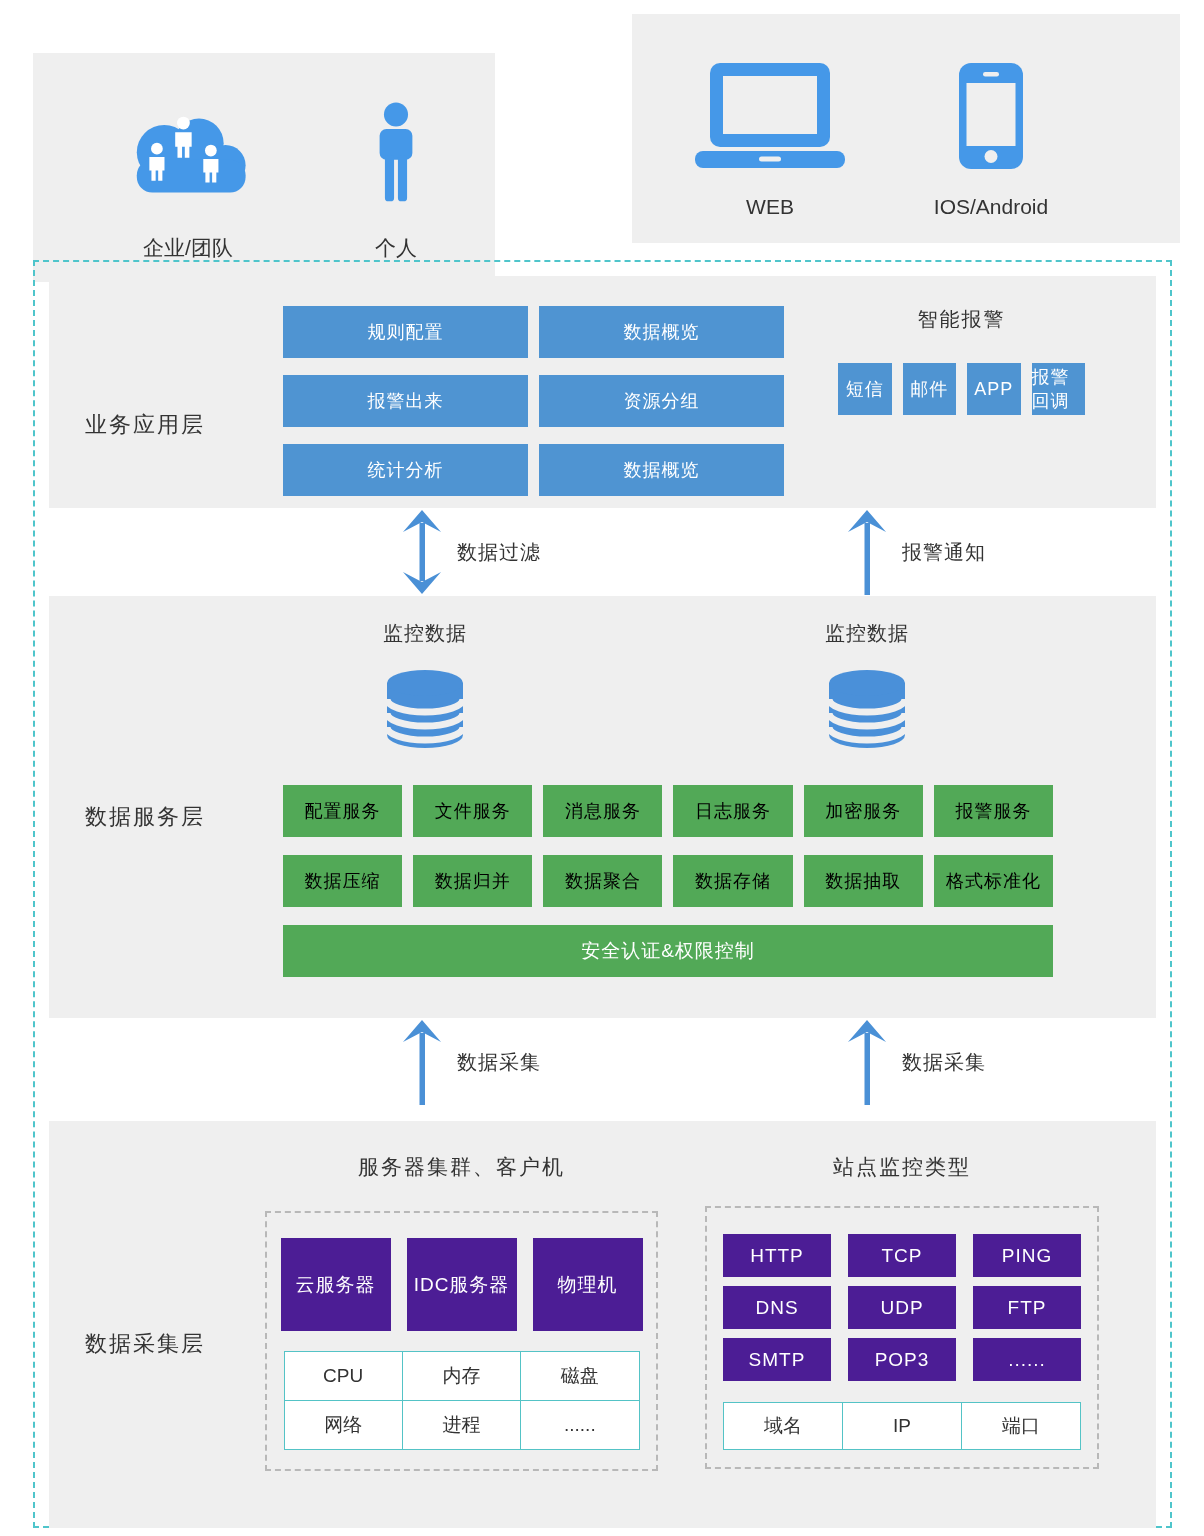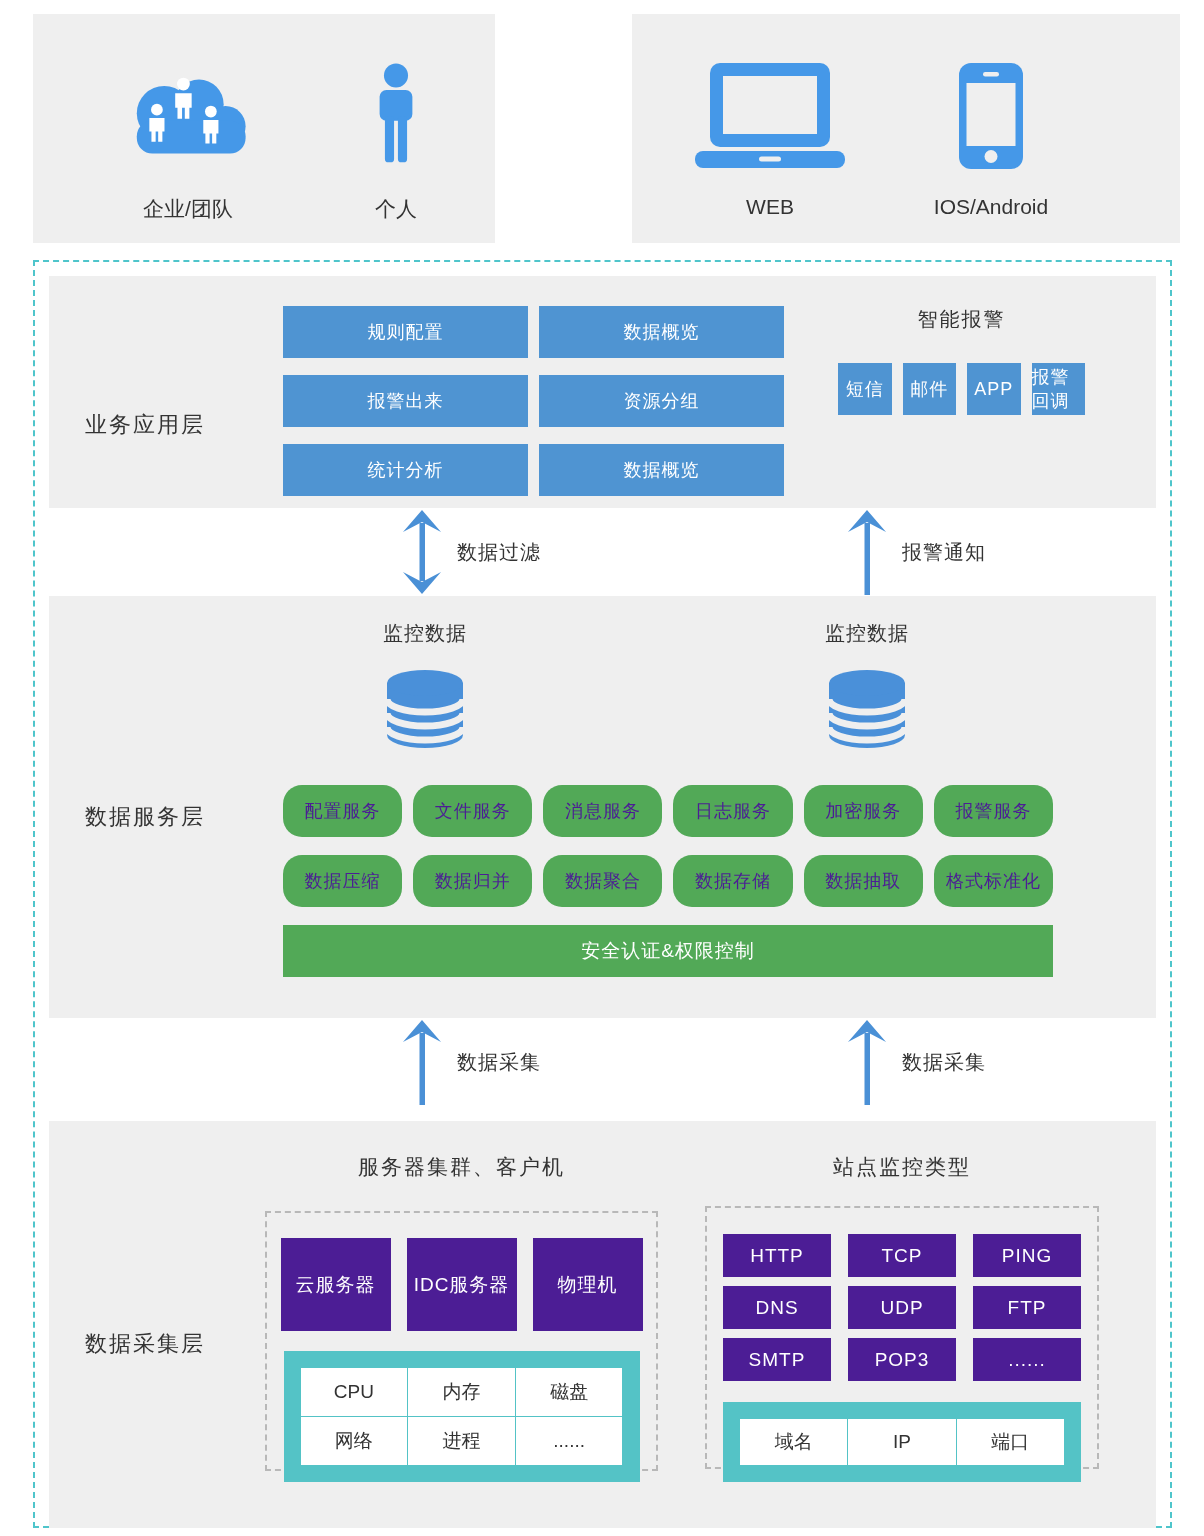--- a/index.html
+++ b/index.html
@@ -7,21 +7,21 @@
     width: 1204px; height: 1536px;
     background: #ffffff;
     font-family: "Liberation Sans", "DejaVu Sans", sans-serif;
     color: #333;
     position: relative;
     overflow: hidden;
   }
   
   .top-row { position: absolute; top: 14px; left: 0; width: 1204px; height: 229px; }
   .top-box { position: absolute; top: 0; height: 229px; background: #efefef; }
-  .top-box.users   { left: 33px;  width: 462px; }
+  .top-box.users   { left: 33px;  width: 462px; margin-top: 39px; }
   .top-box.clients { left: 632px; width: 548px; }
   .top-item { position: absolute; text-align: center; }
   .top-item .icon-slot { height: 112px; display: flex; align-items: flex-end; justify-content: center; }
   .top-item .top-label { margin-top: 26px; font-size: 21px; color: #333; }
   .item-cloud  { left: 85px;  top: 43px; width: 140px; }
   .item-person { left: 303px; top: 43px; width: 120px; }
   .item-laptop { left: 58px;  top: 43px; width: 160px; }
   .item-phone  { left: 289px; top: 43px; width: 140px; }
 
   
@@ -61,23 +61,23 @@
   .db-group { position: absolute; top: 24px; width: 170px; text-align: center; }
   .db-group.left  { left: 291px; }
   .db-group.right { left: 733px; }
   .db-title { font-size: 20px; color: #333; letter-spacing: 1px; }
   .db-icon { margin-top: 22px; }
   .svc-grid {
     position: absolute; left: 234px; top: 189px; width: 770px;
     display: grid; grid-template-columns: repeat(6, 1fr); gap: 18px 11px;
   }
   .green-btn {
-    height: 52px; background: #52a957; color: #4c1d95;
+    height: 52px; background: #52a957; color: #000000;
     display: flex; align-items: center; justify-content: center;
-    font-size: 18px; letter-spacing: 1px; border-radius: 19px;
+    font-size: 18px; letter-spacing: 1px;
   }
   .security-bar {
     position: absolute; left: 234px; top: 329px; width: 770px; height: 52px;
     background: #52a957; color: #fff; font-size: 19px; letter-spacing: 1px;
     display: flex; align-items: center; justify-content: center;
   }
 
   
   .conn-item { position: absolute; top: 1px; display: flex; align-items: center; gap: 13px; }
   .conn-item.at-left  { left: 351px; }
@@ -96,21 +96,21 @@
     background: #4c1d95; color: #fff; letter-spacing: 1px;
     display: flex; align-items: center; justify-content: center; font-size: 19px;
   }
   .server-boxes .dark-box { width: 110px; height: 93px; }
   .site-grid {
     display: grid; grid-template-columns: repeat(3, 108px); gap: 9px 17px;
     justify-content: center; margin-top: 26px;
   }
   .site-grid .dark-box { height: 43px; }
   .teal-table {
-    background: #54c3c6; padding: 17px; display: grid; gap: 1px; margin: 20px auto 0;
+    background: #54c3c6; padding: 1px; display: grid; gap: 1px; margin: 20px auto 0;
   }
   .teal-table .cell {
     background: #fff; display: flex; align-items: center; justify-content: center;
     font-size: 19px; color: #333;
   }
   .metrics-table { width: 356px; grid-template-columns: repeat(3, 1fr); }
   .metrics-table .cell { height: 48px; }
   .fields-table { width: 358px; grid-template-columns: repeat(3, 1fr); margin-top: 21px; }
   .fields-table .cell { height: 46px; }
 

